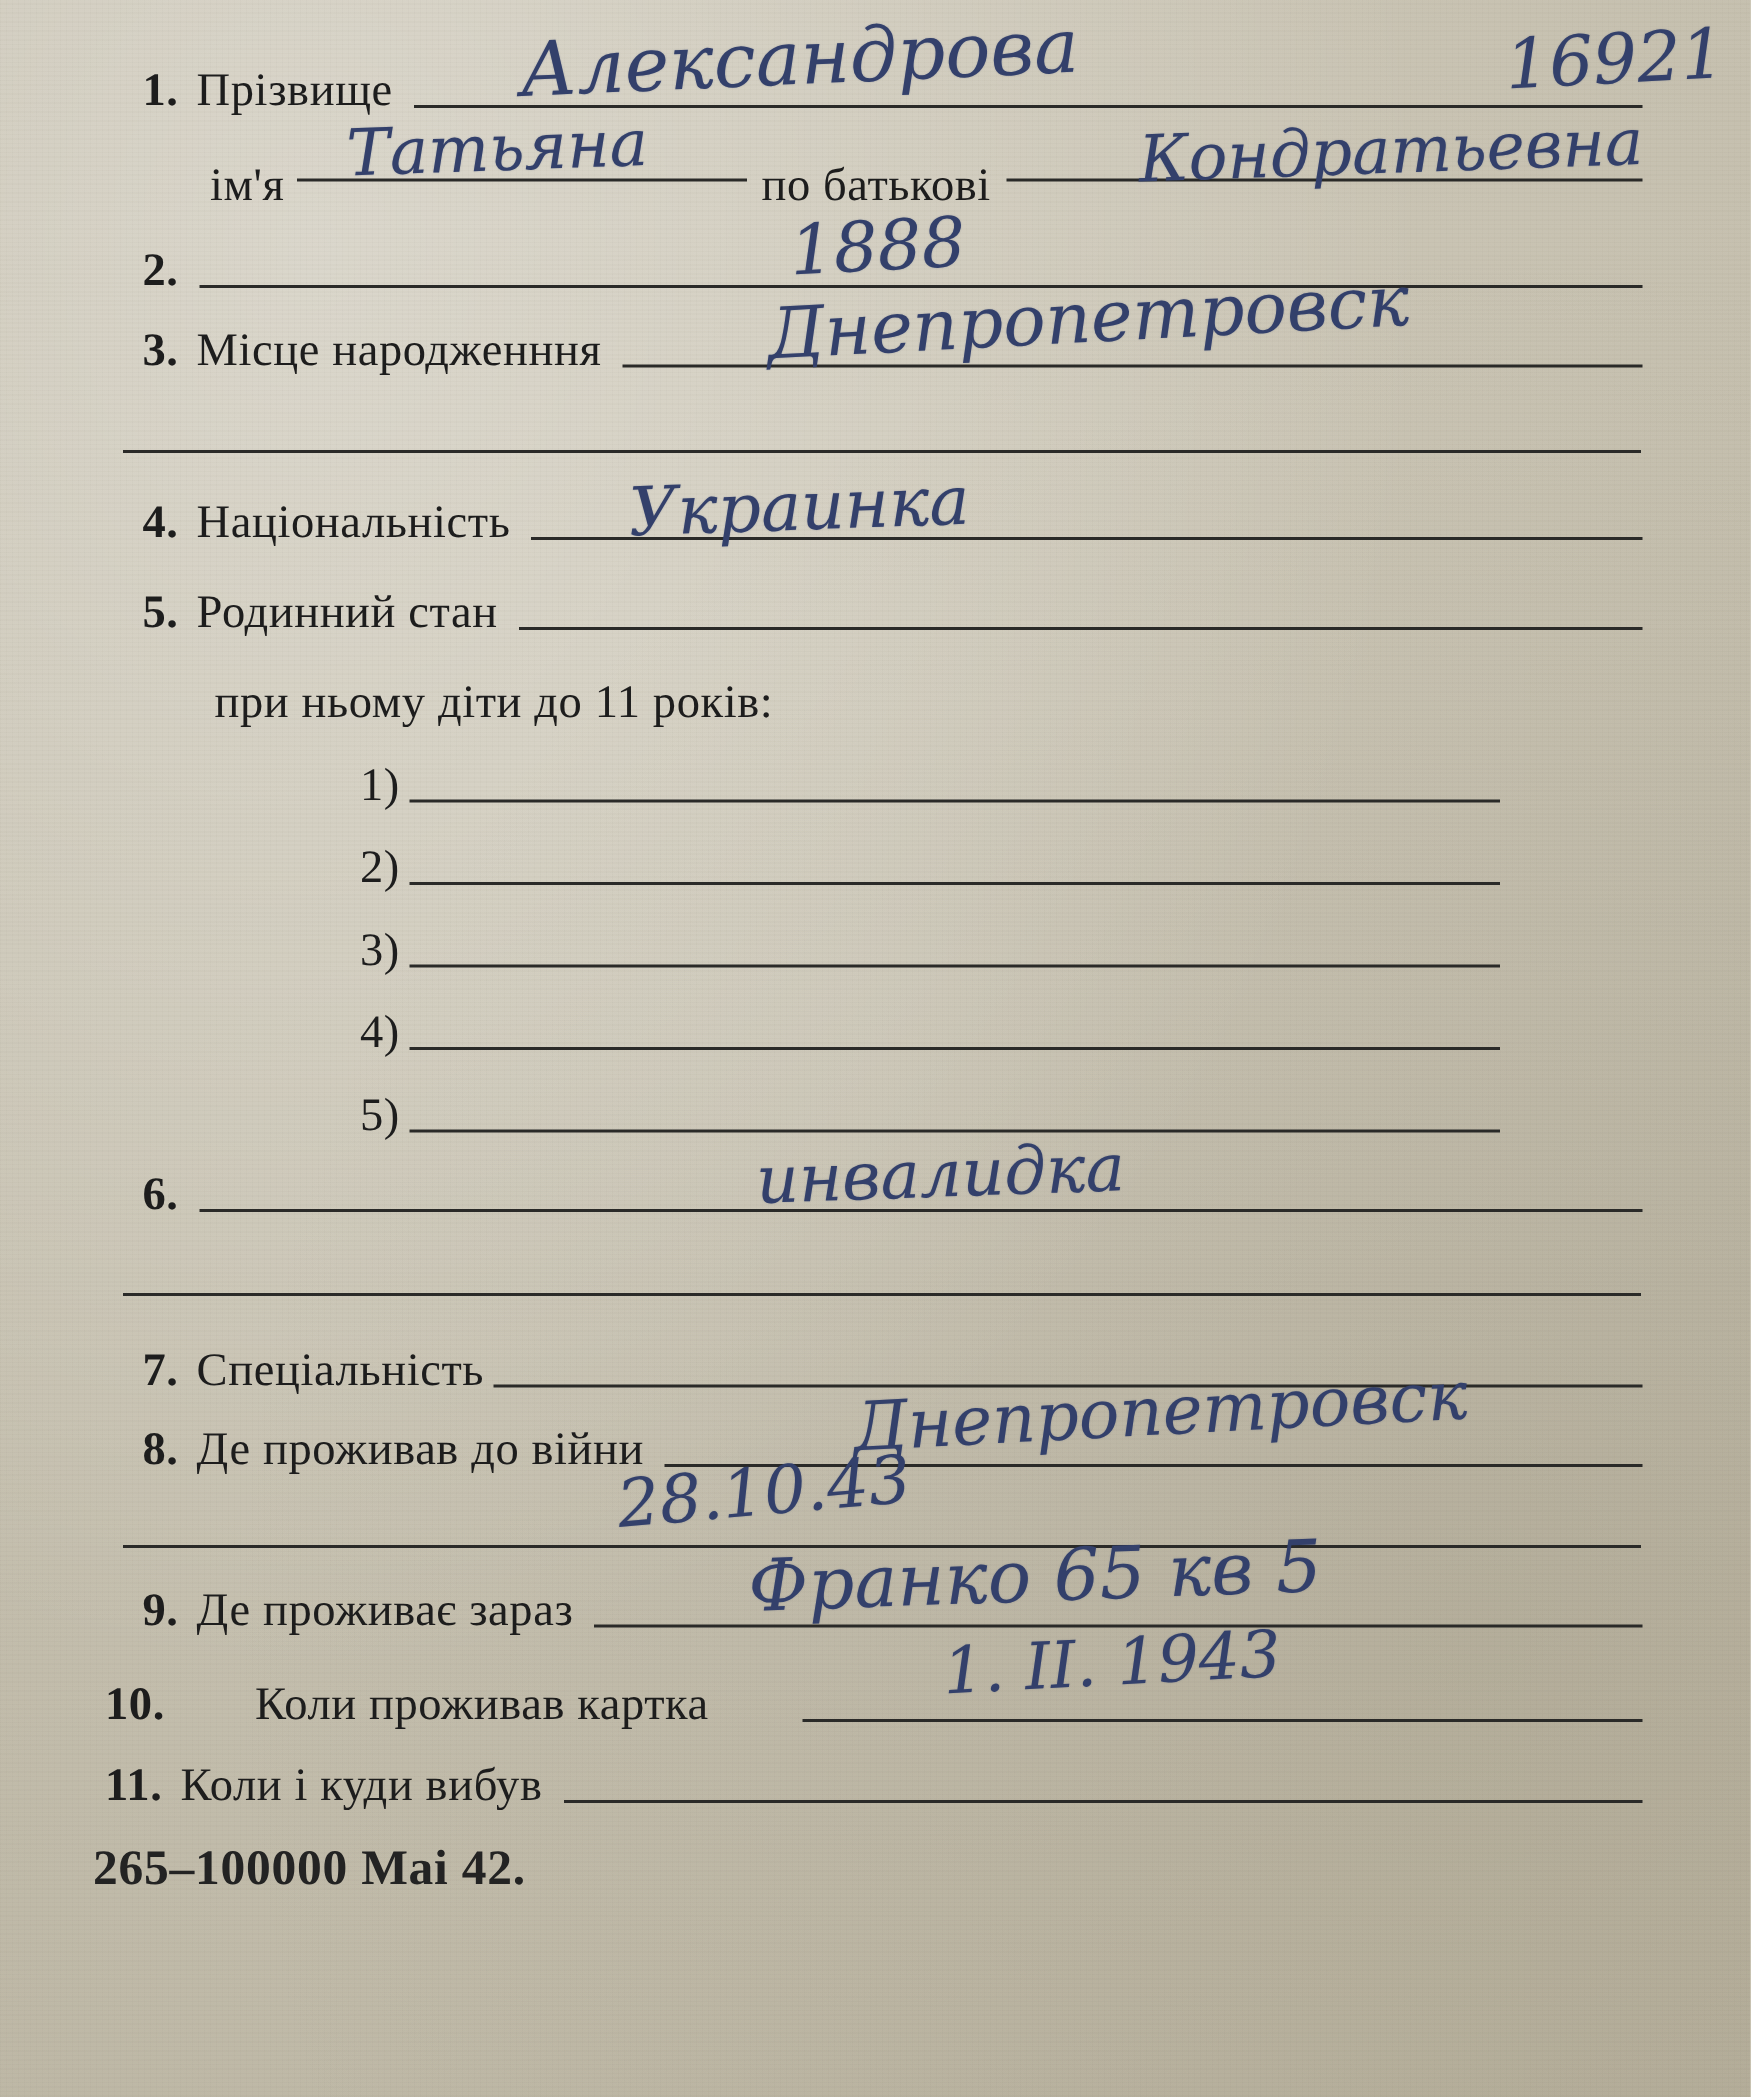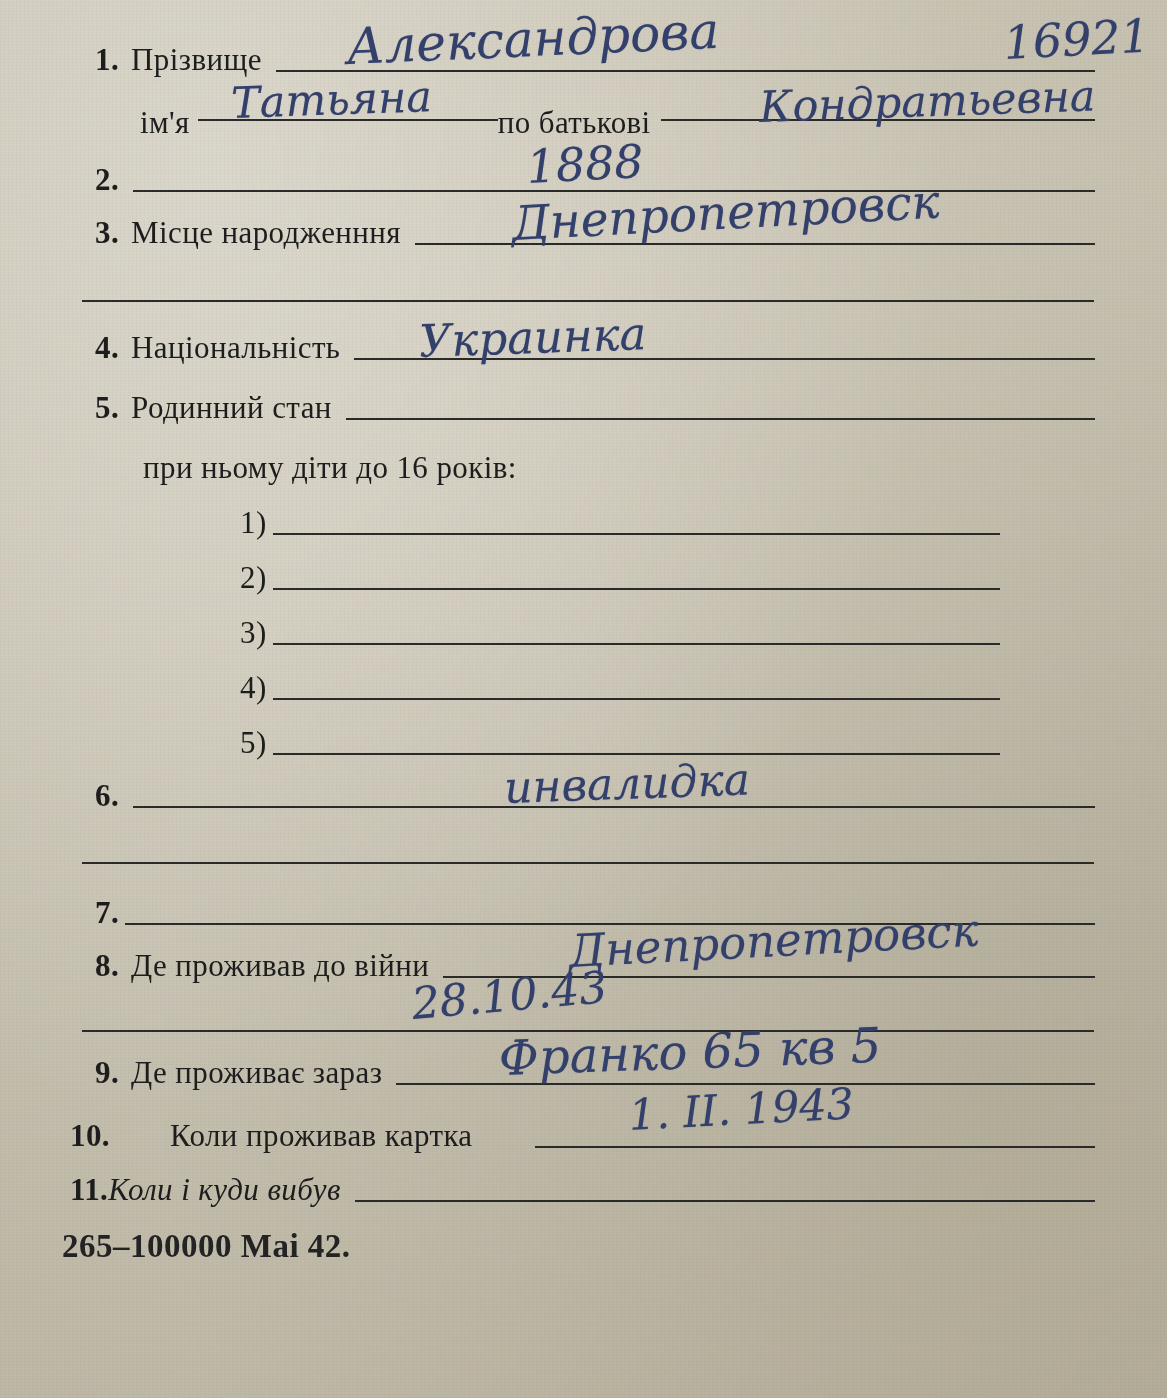--- a/index.html
+++ b/index.html
@@ -67,21 +67,21 @@
     <div class="row" style="left:95px;top:42px;width:1000px;">
       <span class="lbl num">1.</span>
       <span class="lbl" style="margin-left:12px;">Прізвище</span>
       <span class="rule" style="flex:1;margin-left:14px;margin-bottom:6px;"></span>
     </div>
     <div class="hand" style="left:348px;top:18px;font-size:50px;transform:rotate(-2.5deg);">Александрова</div>
 
     <div class="row" style="left:140px;top:105px;width:955px;align-items:center;">
       <span class="lbl">ім'я</span>
       <span class="rule" style="width:300px;margin-left:8px;margin-bottom:6px;"></span>
-      <span class="lbl" style="">по батькові</span>
+      <span class="lbl" style="margin-left:10px;">по батькові</span>
       <span class="rule" style="flex:1;margin-left:10px;margin-bottom:6px;"></span>
     </div>
     <div class="hand" style="left:232px;top:78px;font-size:43px;transform:rotate(-2deg);">Татьяна</div>
     <div class="hand" style="left:760px;top:82px;font-size:43px;transform:rotate(-2deg);">Кондратьевна</div>
 
     <div class="row" style="left:95px;top:162px;width:1000px;">
       <span class="lbl num">2.</span>
       <span class="rule" style="flex:1;margin-left:14px;margin-bottom:6px;"></span>
     </div>
     <div class="hand" style="left:528px;top:140px;font-size:46px;transform:rotate(-3deg);">1888</div>
@@ -101,21 +101,21 @@
       <span class="rule" style="flex:1;margin-left:14px;margin-bottom:6px;"></span>
     </div>
     <div class="hand" style="left:420px;top:315px;font-size:45px;transform:rotate(-2deg);">Украинка</div>
 
     <div class="row" style="left:95px;top:390px;width:1000px;">
       <span class="lbl num">5.</span>
       <span class="lbl" style="margin-left:12px;">Родинний стан</span>
       <span class="rule" style="flex:1;margin-left:14px;margin-bottom:6px;"></span>
     </div>
 
-    <div class="lbl" style="position:absolute;left:143px;top:450px;">при ньому діти до 16 років:</div>
+    <div class="lbl" style="position:absolute;left:143px;top:450px;">при ньому діти до 11 років:</div>
 
     <div class="row" style="left:240px;top:505px;width:760px;">
       <span class="lbl">1)</span>
       <span class="rule" style="flex:1;margin-left:6px;margin-bottom:6px;"></span>
     </div>
     <div class="row" style="left:240px;top:560px;width:760px;">
       <span class="lbl">2)</span>
       <span class="rule" style="flex:1;margin-left:6px;margin-bottom:6px;"></span>
     </div>
     <div class="row" style="left:240px;top:615px;width:760px;">
@@ -134,20 +134,21 @@
     <div class="row" style="left:95px;top:778px;width:1000px;">
       <span class="lbl num">6.</span>
       <span class="rule" style="flex:1;margin-left:14px;margin-bottom:6px;"></span>
     </div>
     <div class="hand" style="left:505px;top:762px;font-size:44px;transform:rotate(-2deg);">инвалидка</div>
 
     <div class="rule" style="position:absolute;left:82px;top:862px;width:1012px;"></div>
 
     <div class="row" style="left:95px;top:895px;width:1000px;">
       <span class="lbl num">7.</span>
+      <span class="lbl" style="margin-left:12px;">Спеціальність</span>
       <span class="rule" style="flex:1;margin-left:6px;margin-bottom:6px;"></span>
     </div>
 
     <div class="row" style="left:95px;top:948px;width:1000px;">
       <span class="lbl num">8.</span>
       <span class="lbl" style="margin-left:12px;">Де проживав до війни</span>
       <span class="rule" style="flex:1;margin-left:14px;margin-bottom:6px;"></span>
     </div>
     <div class="hand" style="left:570px;top:925px;font-size:45px;transform:rotate(-3deg);">Днепропетровск</div>
 
@@ -164,20 +165,20 @@
 
     <div class="row" style="left:70px;top:1118px;width:1025px;gap:48px;">
       <span class="lbl num">10.</span>
       <span class="lbl" style="margin-left:12px;">Коли проживав картка</span>
       <span class="rule" style="flex:1;margin-left:14px;margin-bottom:6px;"></span>
     </div>
     <div class="hand" style="left:630px;top:1090px;font-size:43px;transform:rotate(-3deg);">1. II. 1943</div>
 
     <div class="row" style="left:70px;top:1172px;width:1025px;">
       <span class="lbl num">11.</span>
-      <span class="lbl" style="font-style:italic;">Коли і куди вибув</span>
+      <span class="lbl" style="margin-left:12px;">Коли і куди вибув</span>
       <span class="rule" style="flex:1;margin-left:14px;margin-bottom:6px;"></span>
     </div>
 
     <div class="footer">265–100000 Mai 42.</div>
 
   </div>
 </div>
 
 </body></html>

